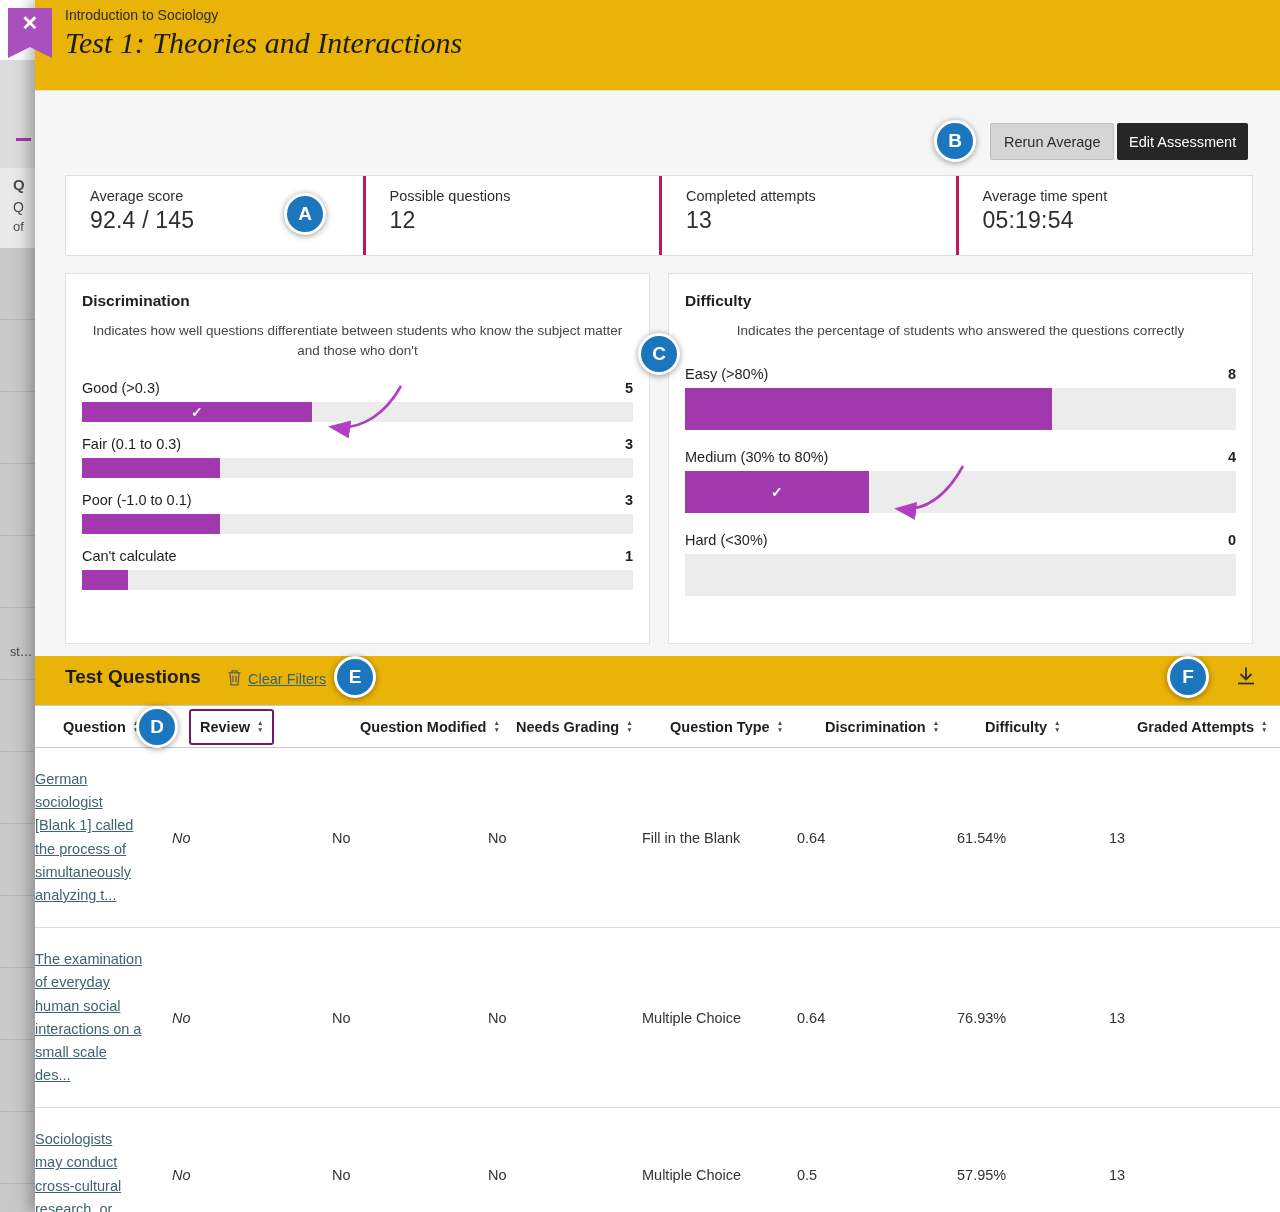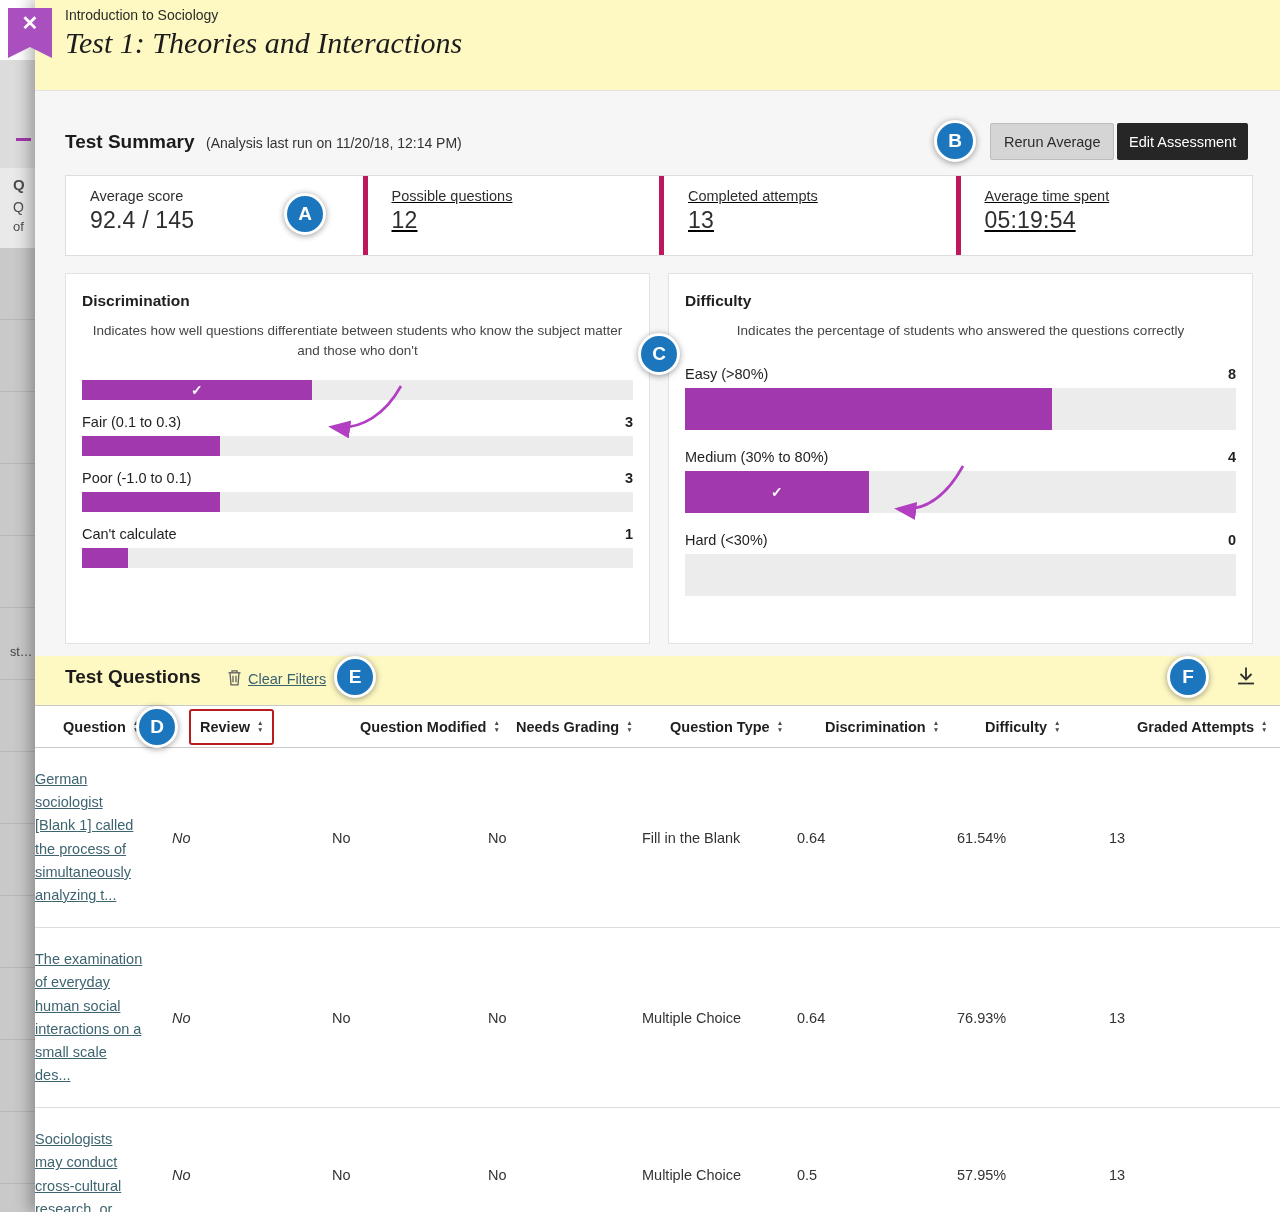--- a/index.html
+++ b/index.html
@@ -22,21 +22,21 @@
                background:repeating-linear-gradient(to bottom, #c9c9c9 0 71px, #b7b7b7 71px 72px); }
   .frag-st{ position:absolute; left:10px; top:645px; font-size:12.5px; color:#3f3f3f; white-space:nowrap; }
 
   
   .ribbon{ position:absolute; left:8px; top:8px; width:44px; height:50px; z-index:70;
            clip-path:polygon(0 0,100% 0,100% 100%,50% 78%,0 100%); }
   .close-btn{ position:absolute; left:0; top:5px; width:100%; text-align:center; background:none; border:none;
               color:#fff; font-size:20px; font-weight:700; cursor:pointer; line-height:1; }
 
   
-  .modal{ position:absolute; left:35px; top:0; width:1245px; height:1212px; background:#fef9c3;
+  .modal{ position:absolute; left:35px; top:0; width:1245px; height:1212px; background:#eab308;
           box-shadow:-6px 0 14px rgba(0,0,0,.28); z-index:10; }
 
   .course{ position:absolute; left:30px; top:7px; font-size:14px; color:#2b2b2b; }
   .title{ position:absolute; left:30px; top:26px; font-family:"Liberation Serif","DejaVu Serif",serif;
           font-size:30px; font-weight:500; color:#1c1c1c;font-style:italic; }
 
   .content-bg{ position:absolute; left:0; top:90px; width:100%; height:566px; background:#f6f6f6;
                border-top:1px solid #e2e2e2; }
 
   .summary-heading-row{ position:absolute; left:30px; top:131px; }
@@ -45,21 +45,21 @@
 
   .btn-rerun{ position:absolute; left:955px; top:123px; height:37px; padding:0 13px; background:#d5d5d5;
               border:1px solid #bdbdbd; border-radius:2px; font-size:14.5px; color:#2c2c2c; cursor:pointer;
               font-family:inherit; }
   .btn-edit{ position:absolute; left:1082px; top:123px; height:37px; padding:0 12px; background:#262626;
              border:none; border-radius:2px; font-size:14.5px; color:#fff; cursor:pointer; font-family:inherit; }
 
   .stats{ position:absolute; left:30px; top:175px; width:1188px; height:81px; background:#fff;
           border:1px solid #dedede; display:grid; grid-template-columns:1fr 1fr 1fr 1fr; }
   .stat{ padding:12px 18px 0 24px; }
-  .stat + .stat{ border-left:5px solid #be185d;text-decoration:underline; }
+  .stat + .stat{ border-left:3px solid #be185d; }
   .stat-label{ font-size:14.5px; color:#2e2e2e; margin-bottom:3px; }
   .stat-value{ font-size:23px; color:#2e2e2e; letter-spacing:.2px; }
 
   
   .panel{ position:absolute; top:273px; width:585px; height:371px; background:#fff; border:1px solid #e2e2e2;
           padding:18px 16px; }
   .panel-0{ left:30px; }
   .panel-1{ left:633px; }
   .panel-title{ font-size:15.5px; font-weight:700; color:#1f1f1f; margin-bottom:11px; }
   .panel-desc{ font-size:13.5px; color:#454545; line-height:1.5; margin-bottom:25px;text-align:center; }
@@ -82,21 +82,21 @@
   .clear-filters .cf-label{ font-size:14.5px; color:#3a626d; text-decoration:underline; }
   .download-btn{ position:absolute; left:1194px; top:660px; width:34px; height:34px; background:none;
                  border:none; cursor:pointer; }
 
   .table{ position:absolute; left:0; top:705px; width:100%; background:#fff; }
   .trow{ display:grid; grid-template-columns:137px 160px 156px 154px 155px 160px 152px 131px;
          padding-left:28px; }
   .thead{ border-top:1px solid #c9c9c9; border-bottom:1px solid #c9c9c9; height:43px; align-items:center;
           font-size:14.5px; font-weight:700; color:#1f1f1f; }
   .th-inner{ display:inline-flex; align-items:center; gap:7px; cursor:pointer; }
-  .review-outline{ border:2px solid #b91c1c; border-radius:3px; padding:8px 9px; margin-left:-11px; }
+  .review-outline{ border:2px solid #701a75; border-radius:3px; padding:8px 9px; margin-left:-11px; }
   .sort{ display:inline-flex; flex-direction:column; gap:1px; line-height:1; font-size:6.5px; color:#4a4a4a; }
 
   .brow{ align-items:center; border-bottom:1px solid #dcdcdc; padding:20px 0; font-size:14.5px; color:#333; }
   .qlink{ display:inline-block; max-width:108px; color:#3e6470; text-decoration:underline;
           line-height:1.6; cursor:pointer; }
   .cell-review{ font-style:italic; }
 
   
   .arrows{ position:absolute; left:0; top:0; z-index:60; pointer-events:none; }
   .callout{ position:absolute; width:42px; height:42px; border-radius:50%; border:3px solid #fff;
@@ -129,24 +129,20 @@
   <div class="ribbon" style="background: rgb(169, 79, 190);">
     <button class="close-btn">✕</button>
   </div>
 
   <div class="modal">
     <div class="course">Introduction to Sociology</div>
     <h1 class="title">Test 1: Theories and Interactions</h1>
 
     <div class="content-bg"></div>
 
-    <div class="summary-heading-row">
-      <span class="sec-heading">Test Summary</span>
-      <span class="sec-sub">(Analysis last run on 11/20/18, 12:14 PM)</span>
-    </div>
     <button class="btn-rerun">Rerun Average</button>
     <button class="btn-edit">Edit Assessment</button>
 
     <div class="stats">
       <div class="stat">
         <div class="stat-label">Average score</div>
         <div class="stat-value">92.4 / 145</div>
       </div>
       <div class="stat">
         <div class="stat-label">Possible questions</div>
@@ -160,20 +156,24 @@
         <div class="stat-label">Average time spent</div>
         <div class="stat-value">05:19:54</div>
       </div>
     </div>
 
     <div class="panel panel-0">
       <div class="panel-title">Discrimination</div>
       <div class="panel-desc">Indicates how well questions differentiate between students who know the subject matter and those who don't</div>
       <div class="bars">
           <div class="bar-group">
+            <div class="bar-label-row">
+              <span class="bar-label">Good (&gt;0.3)</span>
+              <span class="bar-value">5</span>
+            </div>
             <div class="bar-track">
               <div class="bar-fill" style="width: 41.6667%; background: rgb(162, 56, 173);">
                 <span class="bar-check">✓</span>
               </div>
             </div>
           </div>
           <div class="bar-group">
             <div class="bar-label-row">
               <span class="bar-label">Fair (0.1 to 0.3)</span>
               <span class="bar-value">3</span>

